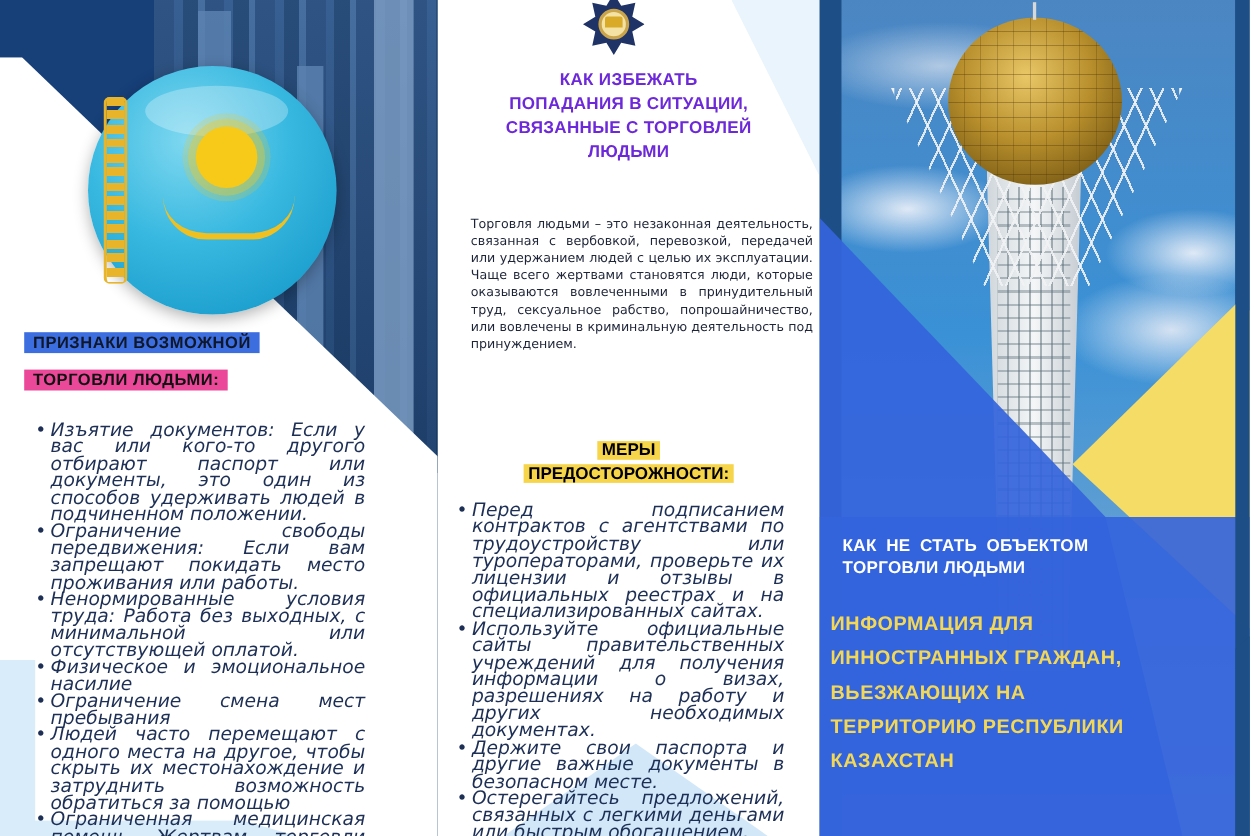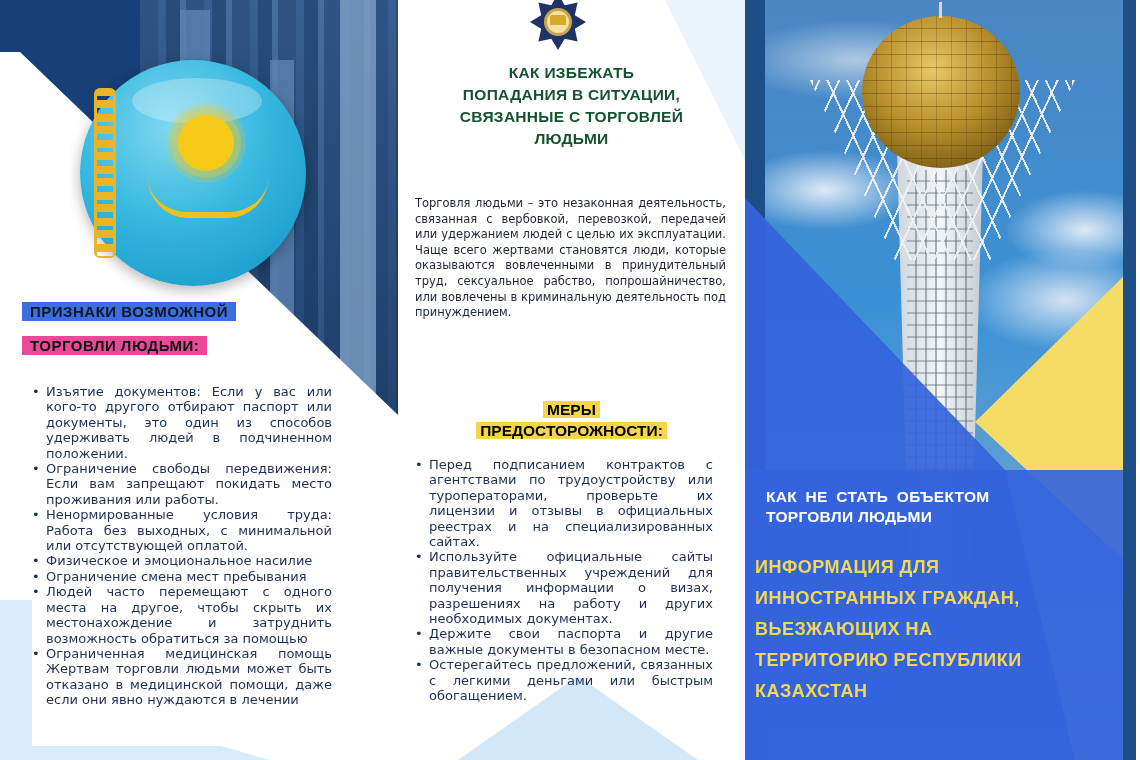--- a/index.html
+++ b/index.html
@@ -47,43 +47,43 @@
     font-family: "Liberation Sans", sans-serif;
   }
   #left .title2 {
     position: absolute; left: 22px; top: 336px; padding: 1px 8px;
     background: #ec4899; color: #111111; font-weight: bold; font-size: 15px; letter-spacing: 0.5px;
     font-family: "Liberation Sans", sans-serif;
   }
   #left .list-box { position: absolute; left: 32px; top: 384px; width: 300px; height: 362px; background: #ffffff; }
   ul.bullets { list-style: none; }
   ul.bullets li {
-    position: relative; padding-left: 14px; font-size: 13px; line-height: 15.4px;
-    color: #1d2f55; text-align: justify; font-family: "DejaVu Sans", sans-serif;
+    position: relative; padding-left: 14px; font-size: 17px; line-height: 15.4px;
+    color: #1d2f55; text-align: justify; font-family: "DejaVu Sans", sans-serif; font-style: italic;
   }
   ul.bullets li::before { content: "•"; position: absolute; left: 0; top: 0; color: #1d2f55; }
 
   
   #middle { left: 398px; width: 347px; background: #ffffff; }
   #middle .corner-tri { position: absolute; right: 0; top: 0; width: 140px; height: 160px; background: #e9f4fc; clip-path: polygon(60px 0, 100% 0, 100% 100%); }
   #middle .bottom-tri { position: absolute; left: 60px; top: 0; width: 240px; height: 760px; background: #d2e8f8; clip-path: polygon(50% 676px, 100% 760px, 0 760px); }
   #middle .emblem {
     position: absolute; left: 122px; top: 0; width: 76px; height: 52px;
   }
   #middle .emblem .star { position: absolute; left: 10px; top: -6px; width: 56px; height: 56px; background: #1f3366; clip-path: polygon(50% 0, 62% 20%, 85% 15%, 80% 38%, 100% 50%, 80% 62%, 85% 85%, 62% 80%, 50% 100%, 38% 80%, 15% 85%, 20% 62%, 0 50%, 20% 38%, 15% 15%, 38% 20%); }
   #middle .emblem .ring { position: absolute; left: 24px; top: 8px; width: 28px; height: 28px; border-radius: 50%; background: #f3e2a4; border: 3px solid #c9a44a; }
   #middle .emblem .book { position: absolute; left: 30px; top: 15px; width: 16px; height: 10px; background: #d9a928; border-radius: 2px 2px 0 0; }
 
   #middle .heading {
     position: absolute; left: 0; top: 62px; width: 347px; text-align: center;
-    color: #14532d; font-weight: bold; font-size: 15.5px; line-height: 22px;
+    color: #6d28d9; font-weight: bold; font-size: 15.5px; line-height: 22px;
     font-family: "Liberation Sans", sans-serif; letter-spacing: 0.3px;
   }
   #middle .para {
-    position: absolute; left: 17px; top: 196px; width: 311px;
+    position: absolute; left: 30px; top: 196px; width: 311px;
     font-size: 11.5px; line-height: 15.6px; color: #1d2437; text-align: justify;
   }
   #middle .measures {
     position: absolute; left: 0; top: 399px; width: 347px; text-align: center;
     font-family: "Liberation Sans", sans-serif; font-weight: bold; font-size: 15.5px; line-height: 21px; color: #000000;
   }
   #middle .measures span { background: #f7d54a; padding: 0 4px; }
   #middle .list2 { position: absolute; left: 17px; top: 457px; width: 298px; }
 
   

